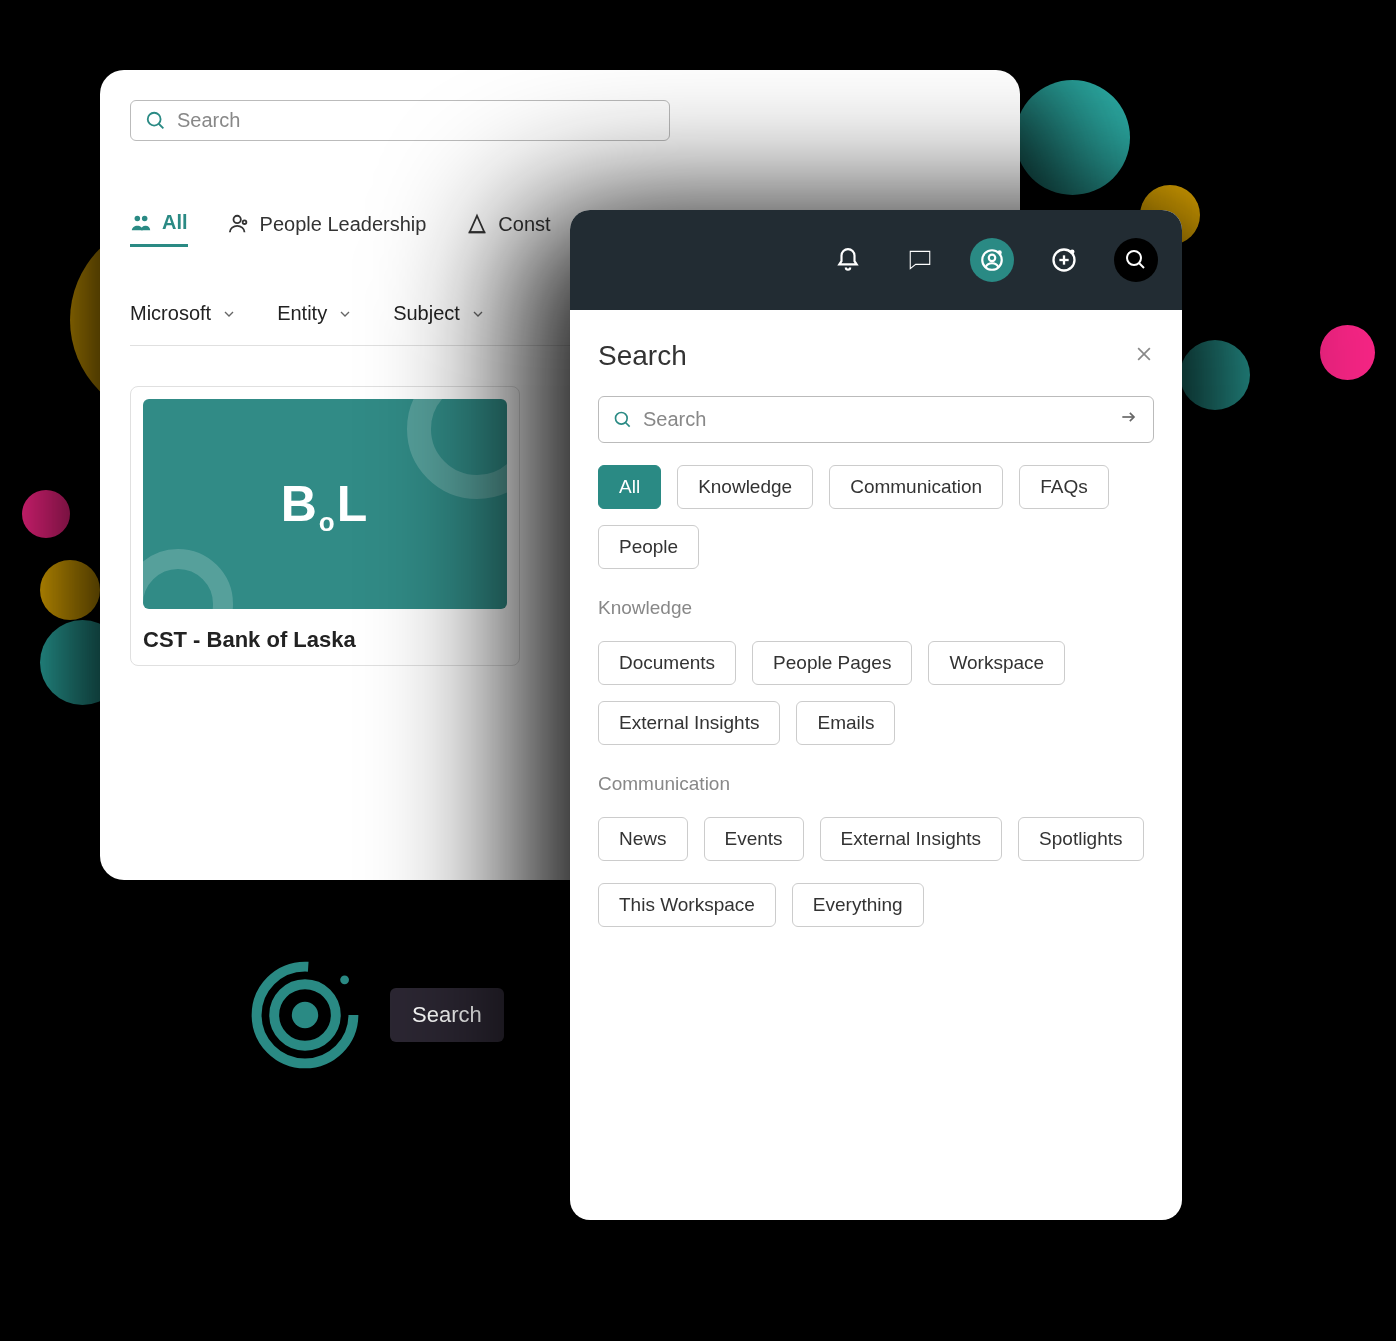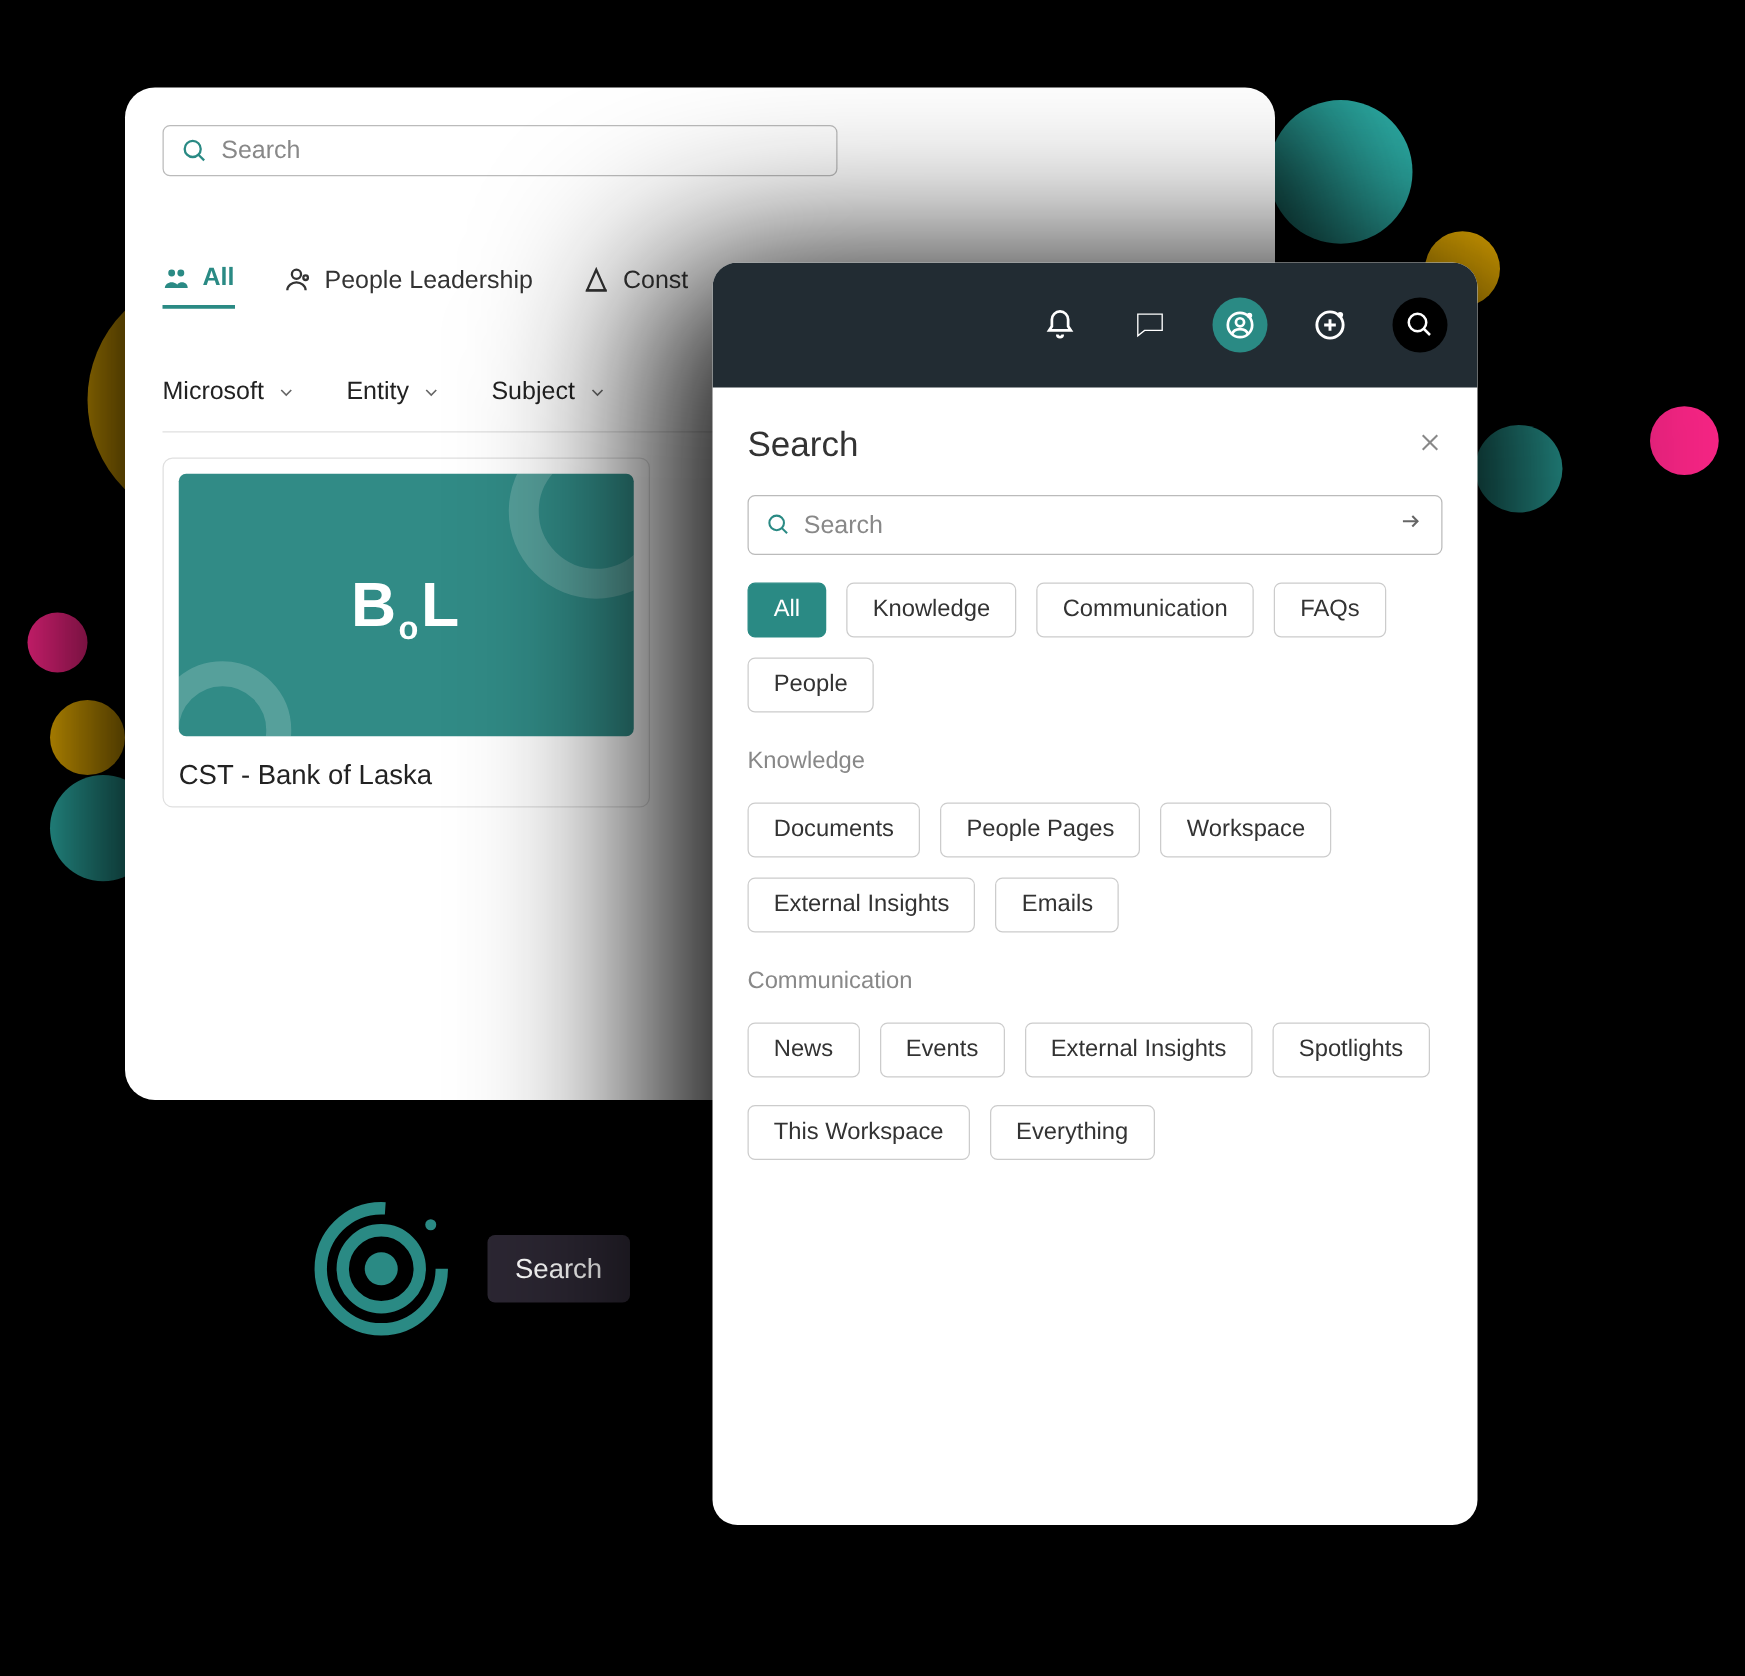--- a/index.html
+++ b/index.html
@@ -44,40 +44,40 @@
   .tabs { display:flex; gap:40px; margin-top:70px; font-size:20px; color:#333; }
   .tab { display:flex; align-items:center; gap:10px; padding-bottom:10px; cursor:pointer;}
   .tab.active { color:#2a8a84; border-bottom:3px solid #2a8a84; font-weight:600;}
   .tab svg { width:22px; height:22px; }
 
   .filters { display:flex; gap:40px; margin-top:55px; font-size:20px; color:#222; border-bottom:1px solid #e0e0e0; padding-bottom:20px;}
   .filter { display:flex; align-items:center; gap:10px; cursor:pointer;}
   .filter svg { width:16px; height:16px; stroke:#666;}
 
   .card {
-    margin-top:20px; width:390px; border:1px solid #e0e0e0; border-radius:8px;
+    margin-top:40px; width:390px; border:1px solid #e0e0e0; border-radius:8px;
     padding:12px;
   }
   .card-img {
     position:relative;
     height:210px; background:#318b86; border-radius:6px;
     display:flex; align-items:center; justify-content:center;
     overflow:hidden;
   }
   .card-img .ring1 {
     position:absolute; width:140px; height:140px; border:24px solid rgba(255,255,255,0.18);
     border-radius:50%; top:-40px; right:-40px;
   }
   .card-img .ring2 {
     position:absolute; width:110px; height:110px; border:20px solid rgba(255,255,255,0.18);
     border-radius:50%; bottom:-50px; left:-20px;
   }
   .card-logo { color:#fff; font-size:50px; font-weight:700; letter-spacing:2px; position:relative;}
   .card-logo .sub { font-size:26px; position:relative; top:10px;}
-  .card-title { font-size:22px; font-weight:400; color:#222; margin-top:18px;}
+  .card-title { font-size:22px; font-weight:700; color:#222; margin-top:18px;}
 
   
   .badge-block {
     position:absolute; left:250px; top:960px; display:flex; align-items:center; gap:30px;
   }
   .badge-block svg { width:110px; height:110px;}
   .badge-label {
     background:#2c2733; color:#fff; padding:14px 22px; border-radius:6px;
     font-size:22px;
   }

